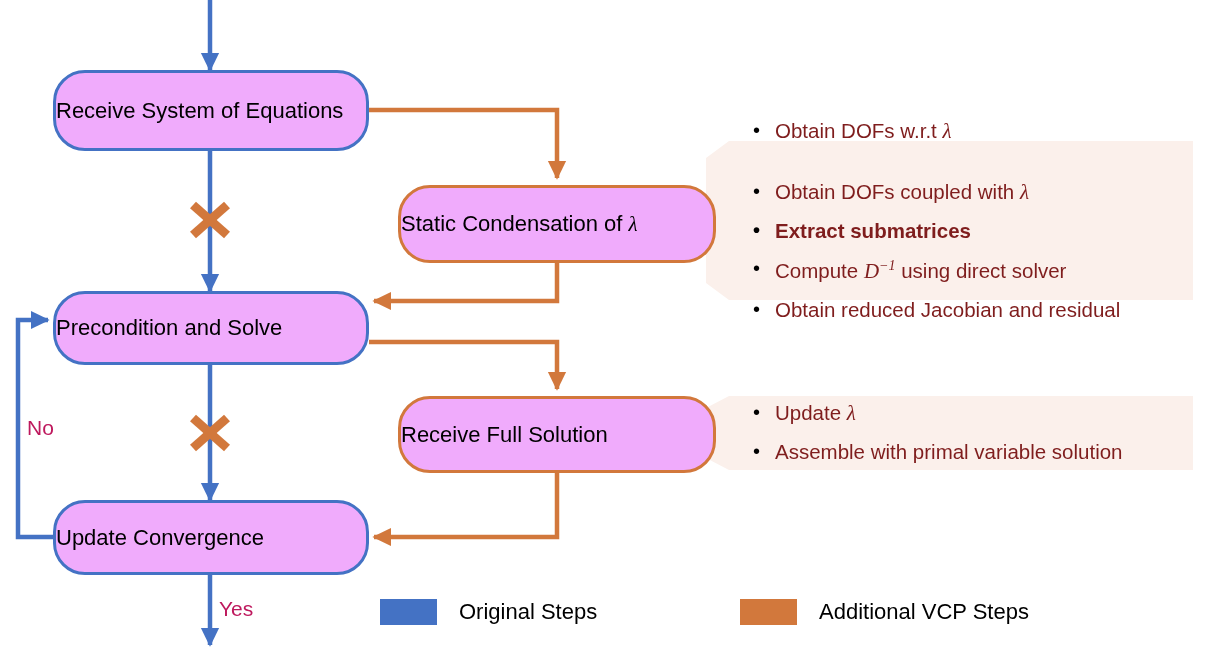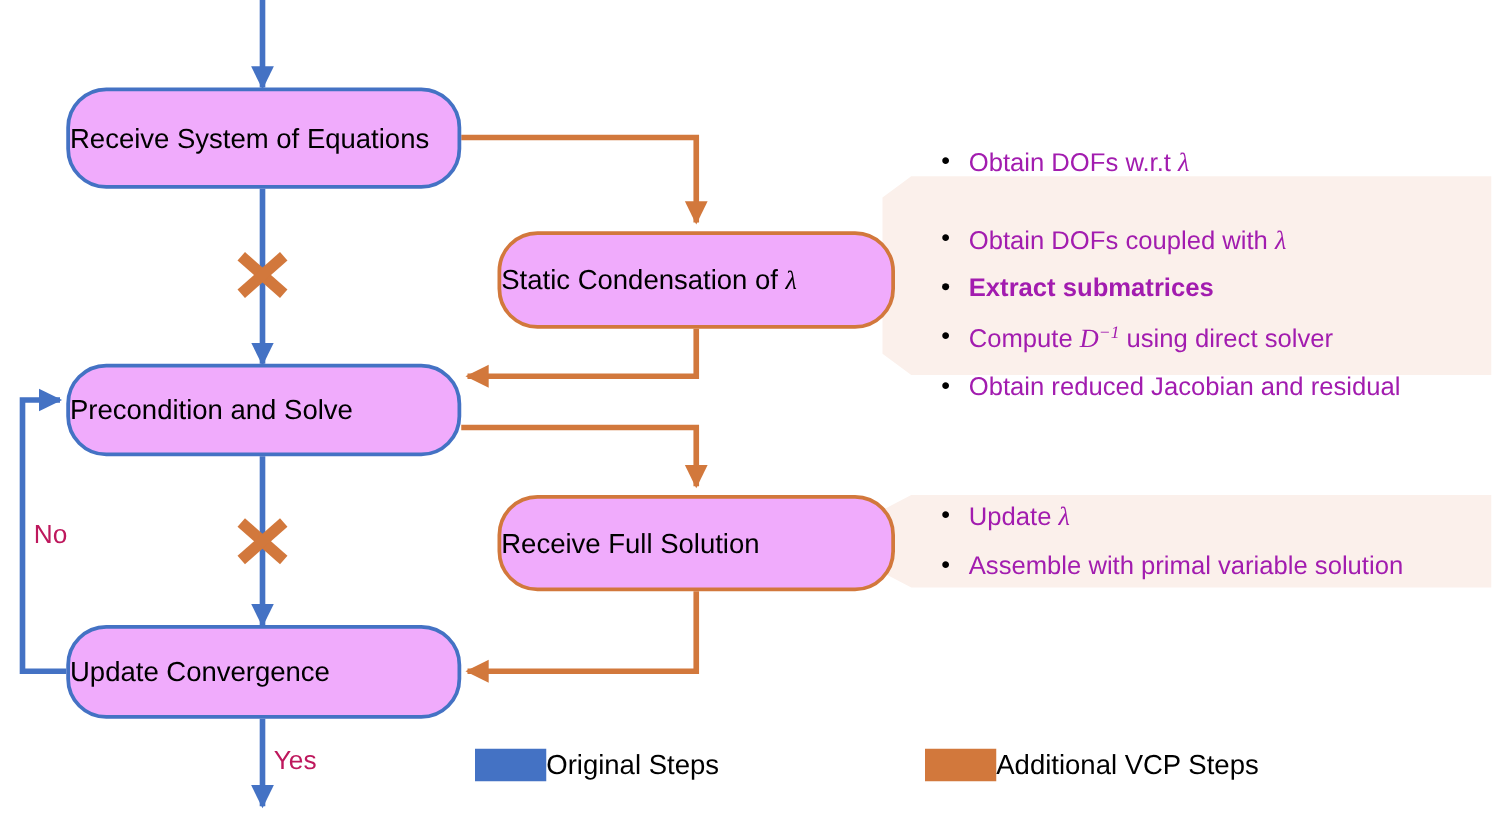--- a/index.html
+++ b/index.html
@@ -50,21 +50,21 @@
     z-index: 1;
     padding: 0;
   }
   .callout ul {
     list-style: none;
     margin: 0;
     padding: 0;
   }
   .callout li {
     position: relative;
-    color: #a21caf;
+    color: #7f1d1d;
     font-size: 20.5px;
     line-height: 1.0;
     padding-left: 46px;
     white-space: nowrap;
   }
   .callout li::before {
     content: "\2022";
     position: absolute;
     left: 24px;
     top: -1px;
@@ -95,20 +95,21 @@
     z-index: 4;
   }
   .legend-swatch {
     width: 57px;
     height: 26px;
     display: block;
   }
   .legend-label {
     font-size: 22px;
     color: #000;
+    margin-left: 22px;
     white-space: nowrap;
   }
 </style>
 </head>
 <body>
 
 <div id="canvas">
 
   <svg class="layer" viewBox="0 0 1206 652" xmlns="http://www.w3.org/2000/svg">
     <defs>

